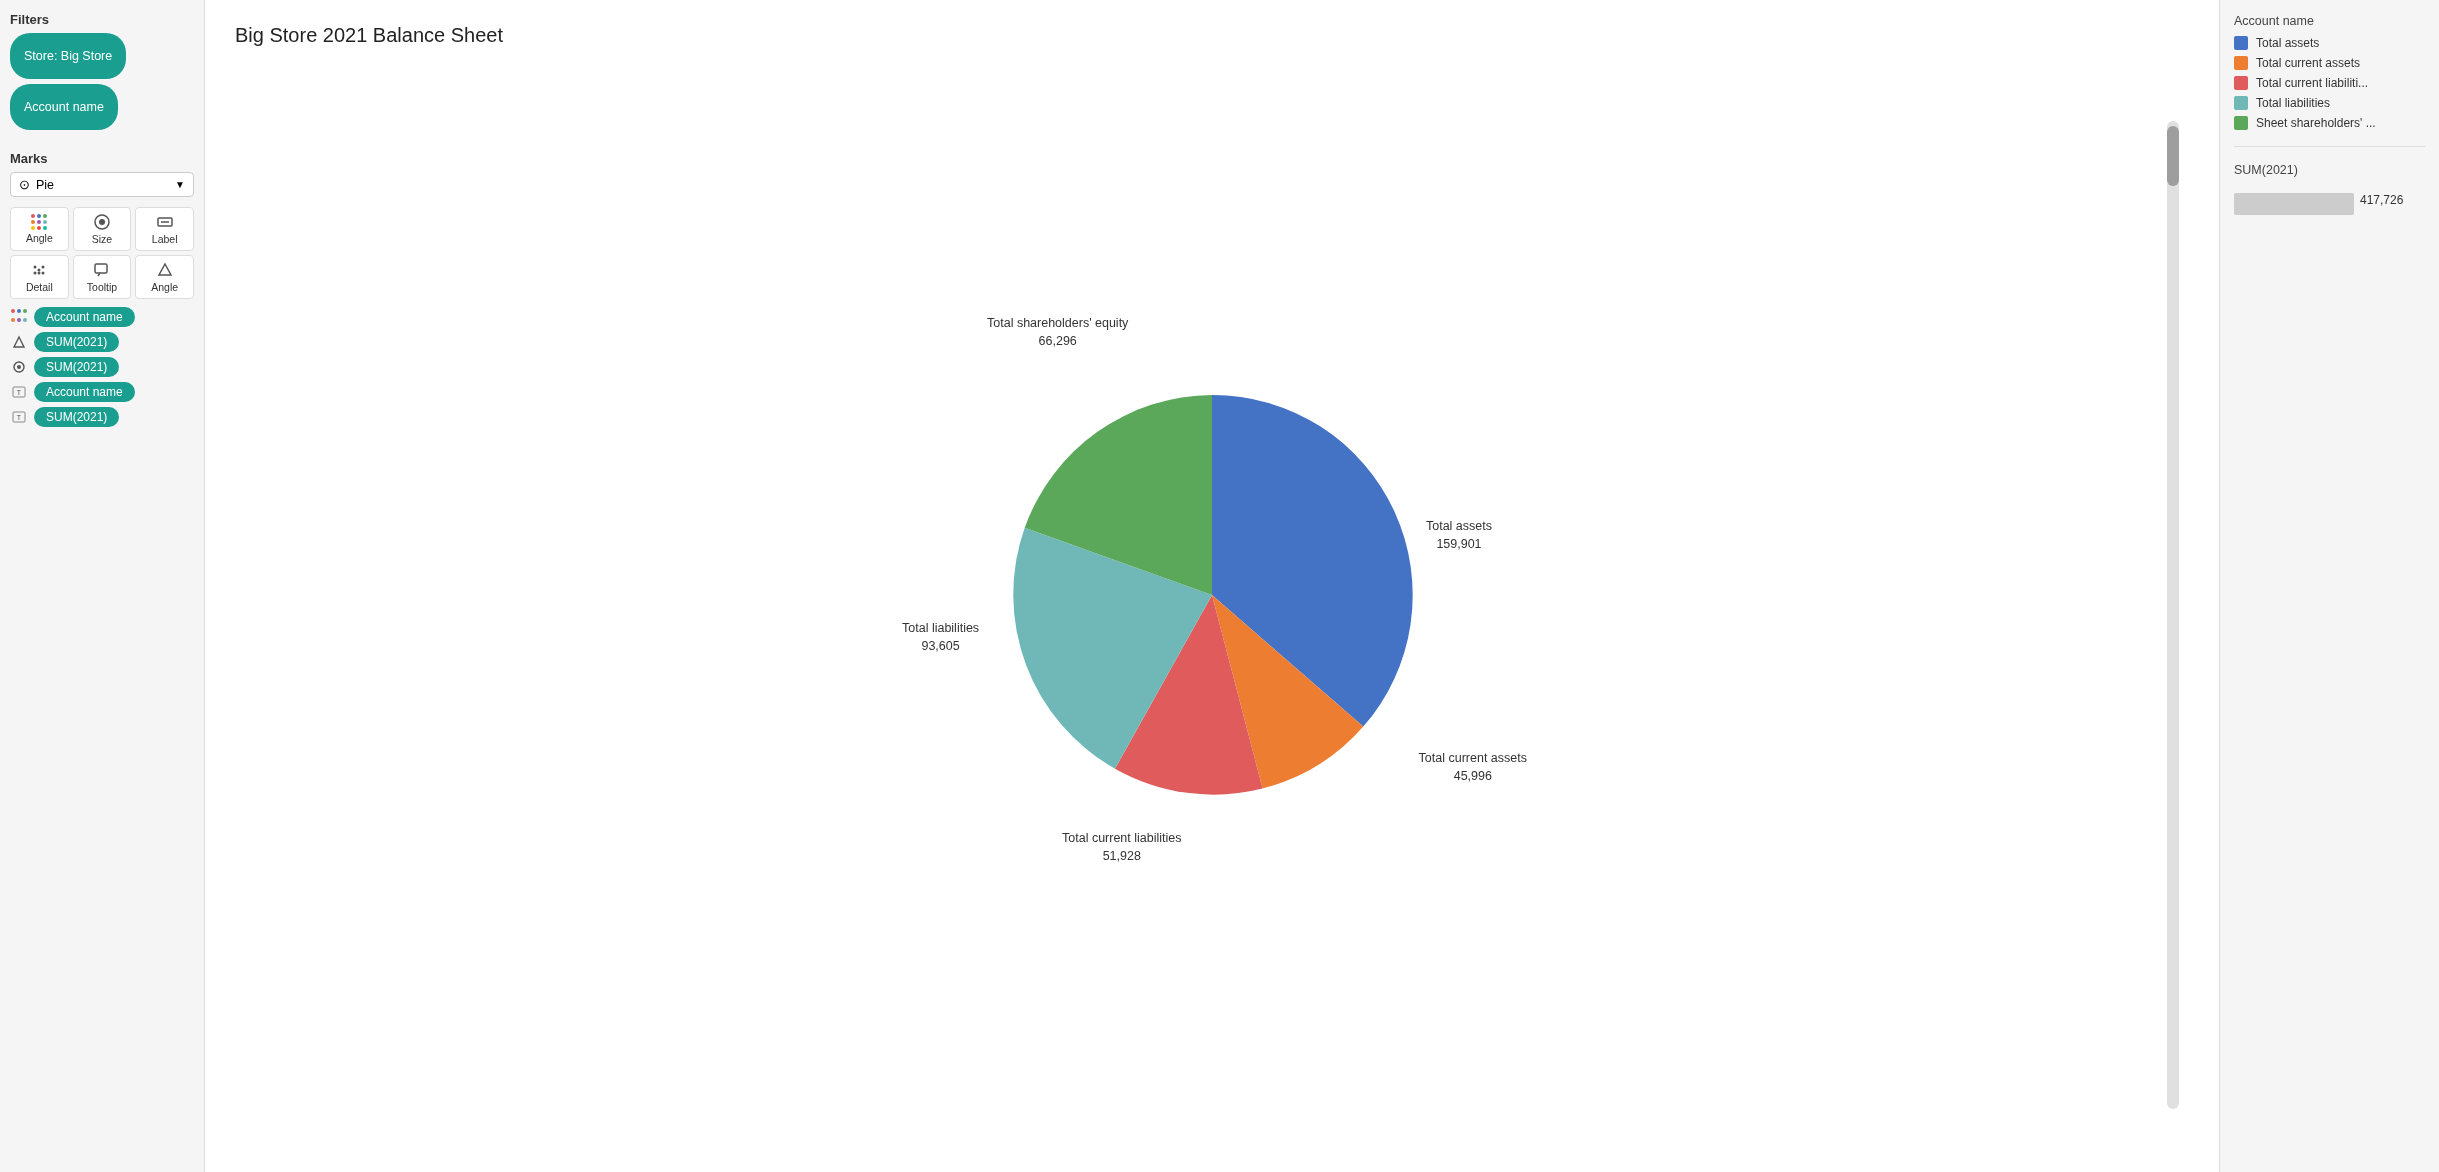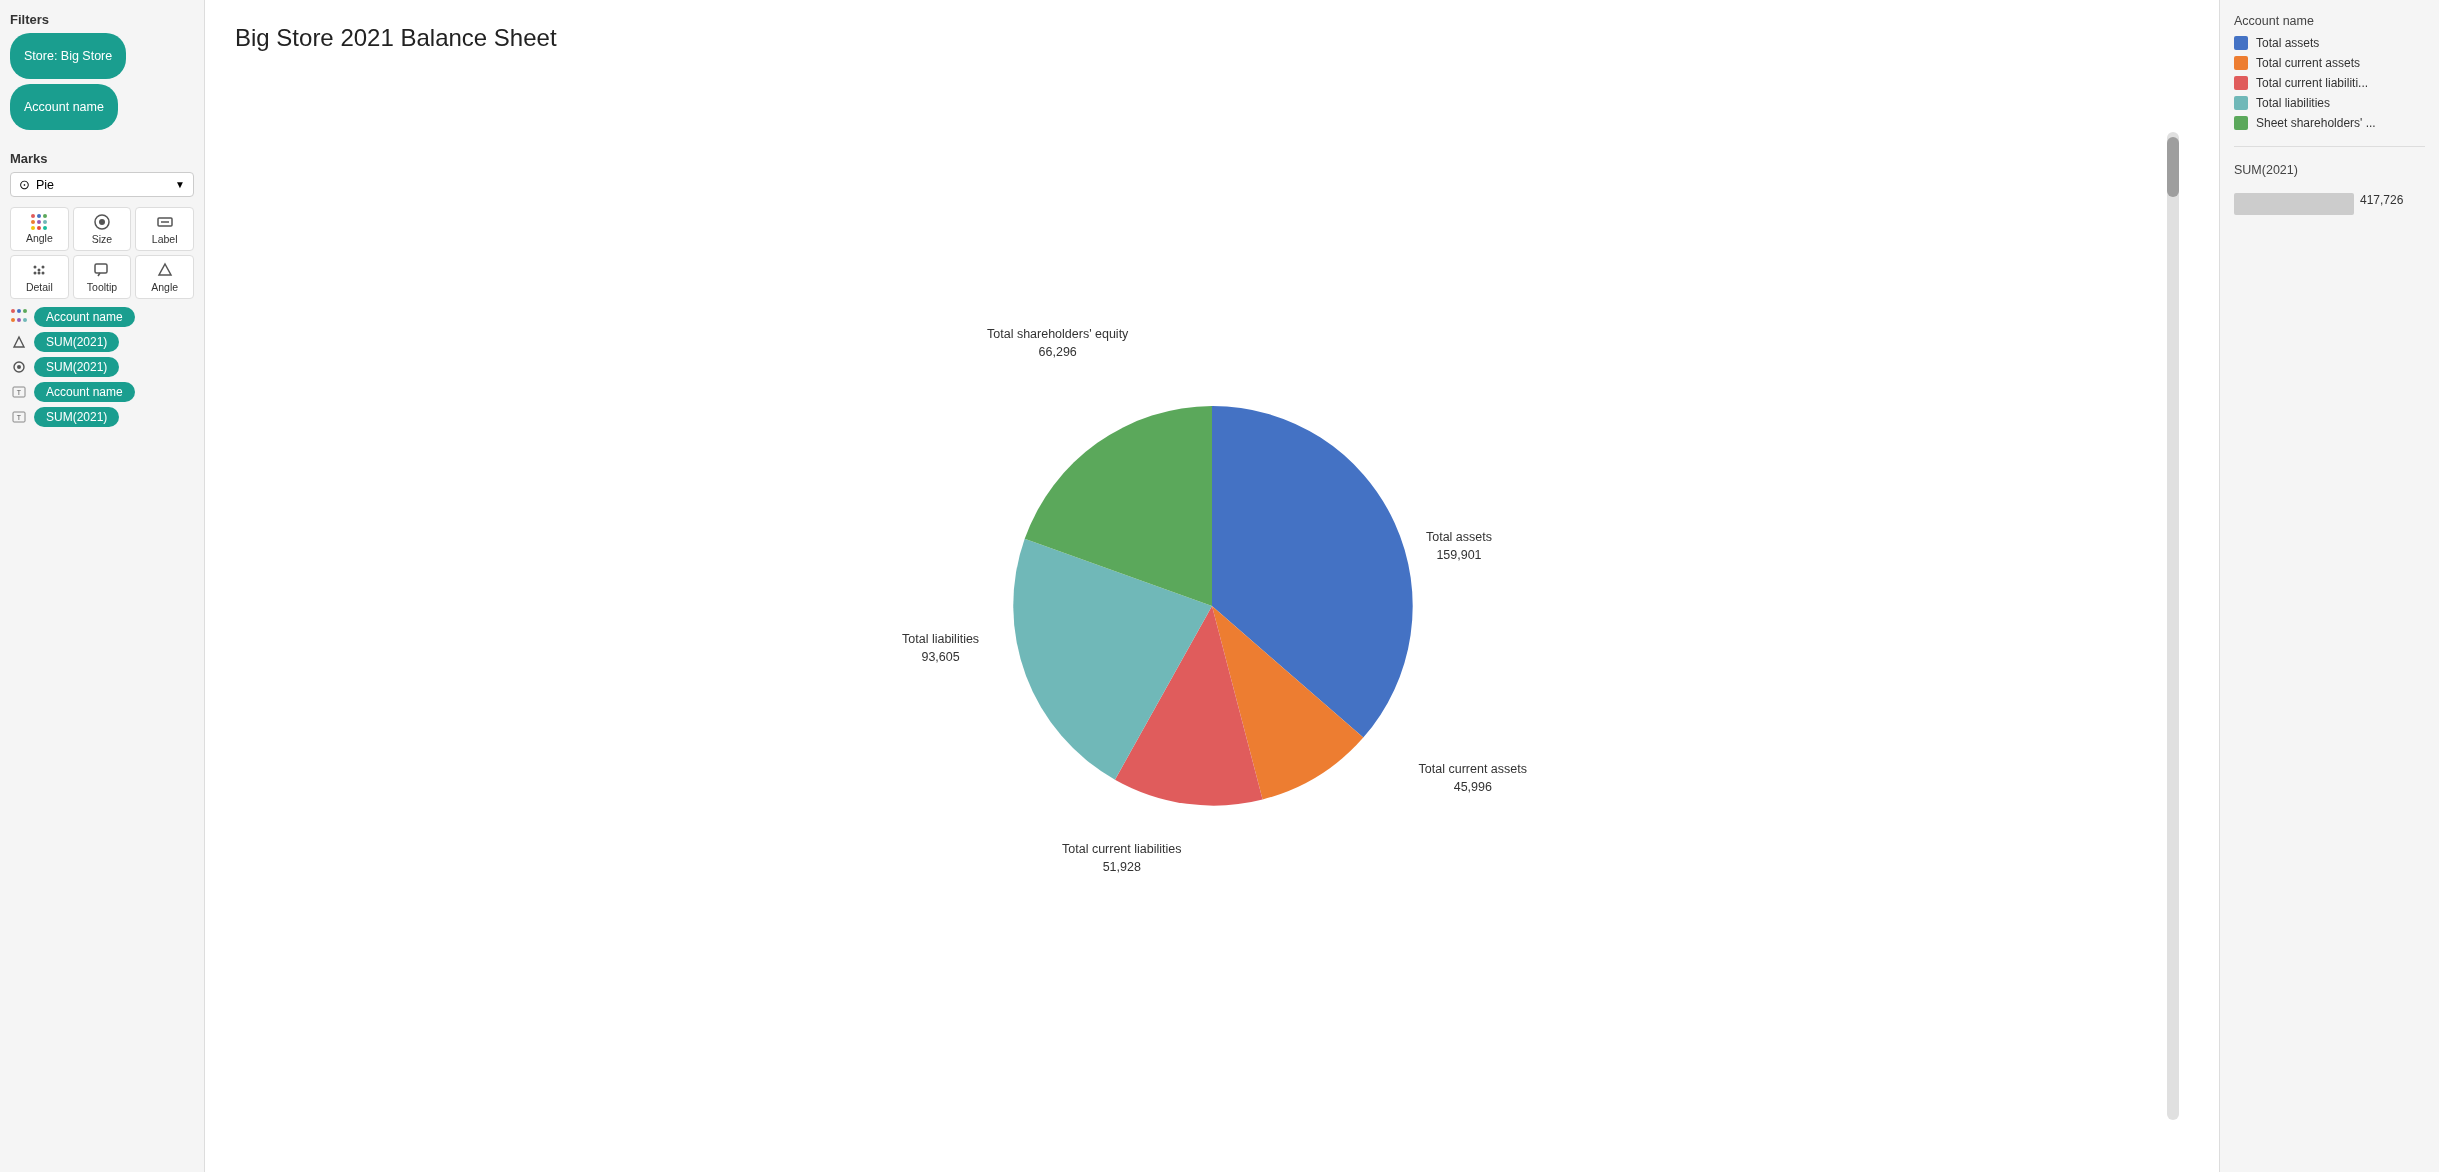--- a/index.html
+++ b/index.html
@@ -123,24 +123,24 @@
     
     .main-content {
       flex: 1;
       background: white;
       padding: 24px 30px 20px 30px;
       position: relative;
       overflow: hidden;
     }
 
     .chart-title {
-      font-size: 24px;
+      font-size: 20px;
       font-weight: 400;
       color: #222;
-      margin-bottom: 20px;
+      margin-bottom: 14px;
     }
 
     .chart-area {
       display: flex;
       align-items: center;
       justify-content: center;
       position: relative;
       height: calc(100% - 60px);
     }
 

